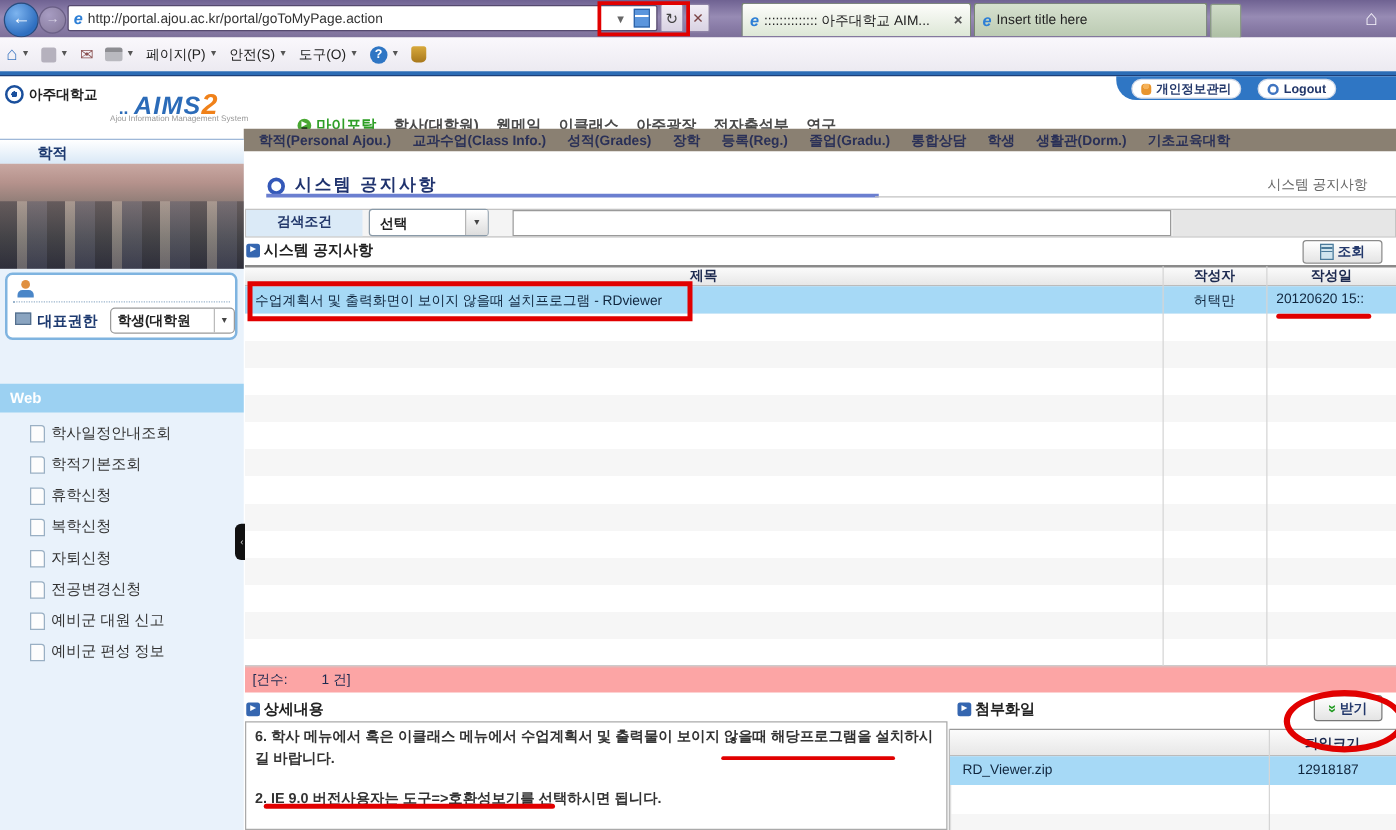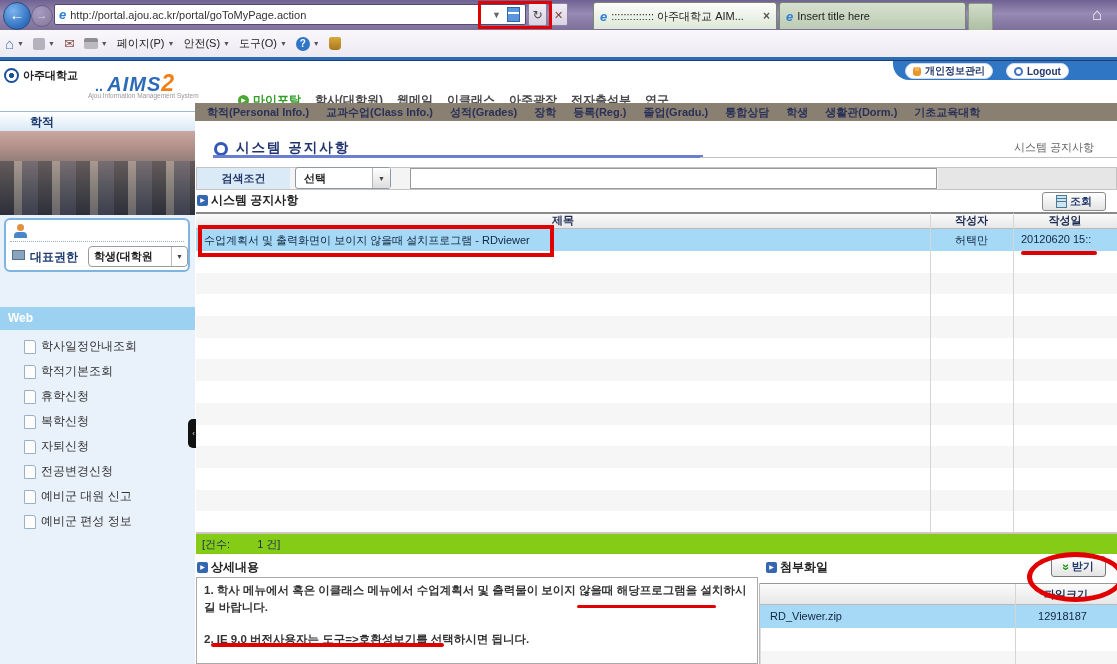--- a/index.html
+++ b/index.html
@@ -139,21 +139,21 @@
   #th-writer{left:930px;width:83px;}
   #th-date{left:1013px;width:104px;}
   #notice-row{left:196px;top:229px;width:921px;height:22px;background:#a6d9f6;}
   #notice-row-title{left:204px;top:233px;font-size:11px;color:#10263e;white-space:nowrap;}
   #notice-row-writer{left:930px;top:233px;width:83px;text-align:center;font-size:11px;color:#10263e;}
   #notice-row-date{left:1021px;top:233px;width:94px;font-size:11px;color:#10263e;white-space:nowrap;overflow:hidden;}
   #notice-empty{left:196px;top:251px;width:921px;height:282px;
     background:repeating-linear-gradient(180deg,#fff 0 21.7px,#f6f6f6 21.7px 43.4px);border-bottom:1px solid #ccc;box-sizing:border-box;}
   .col-line{top:213px;width:1px;height:320px;background:#d5d5d5;}
   #col-line-1{left:930px;} #col-line-2{left:1013px;}
-  #count-bar{left:196px;top:533px;width:921px;height:21px;background:#84cc16;border-top:1px solid #dcbcbc;
+  #count-bar{left:196px;top:533px;width:921px;height:21px;background:#fca5a5;border-top:1px solid #dcbcbc;
     font-size:11px;color:#1d2a50;line-height:21px;box-sizing:border-box;}
   #count-label{margin-left:6px;} #count-value{margin-left:24px;}
   #detail-section-head{left:197px;top:559px;}
   #detail-box{left:196px;top:577px;width:562px;height:87px;background:#fff;border:1px solid #aaa;
     box-sizing:border-box;padding:4px 7px;font-size:11.5px;font-weight:600;color:#333;line-height:1.5;}
   #detail-p2{margin-top:14px;}
   #attach-section-head{left:766px;top:559px;}
   #download-btn{left:1051px;top:556px;width:55px;height:21px;background:linear-gradient(#fff,#e4e4e4);
     border:1px solid #777;border-radius:3px;display:flex;align-items:center;justify-content:center;box-sizing:border-box;}
   #download-ico{color:#1f9a1f;font-weight:bold;font-size:12px;transform:rotate(90deg);margin-right:2px;line-height:10px;}
@@ -272,21 +272,21 @@
   <div id="privacy-btn" class="abs hdr-btn">
     <span id="privacy-ico"></span>
     <span>개인정보관리</span>
   </div>
   <div id="logout-btn" class="abs hdr-btn">
     <span id="logout-ico"></span>
     <span>Logout</span>
   </div>
 
   <div id="nav-bar" class="abs">
-    <span class="nav-item">학적(Personal Info.)</span>
+    <span class="nav-item">학적(Personal Ajou.)</span>
     <span class="nav-item">교과수업(Class Info.)</span>
     <span class="nav-item">성적(Grades)</span>
     <span class="nav-item">장학</span>
     <span class="nav-item">등록(Reg.)</span>
     <span class="nav-item">졸업(Gradu.)</span>
     <span class="nav-item">통합상담</span>
     <span class="nav-item">학생</span>
     <span class="nav-item">생활관(Dorm.)</span>
     <span class="nav-item">기초교육대학</span>
   </div>
@@ -384,21 +384,21 @@
   <div id="count-bar" class="abs">
     <span id="count-label">[건수:</span>
     <span id="count-value">1 건]</span>
   </div>
 
   <div id="detail-section-head" class="abs section-head">
     <span class="section-marker">▶</span>
     <span>상세내용</span>
   </div>
   <div id="detail-box" class="abs">
-    <div id="detail-p1">1. 학사 메뉴에서 혹은 이클래스 메뉴에서 수업계획서 및 출력물이 보이지 않을때 해당프로그램을 설치하시길 바랍니다.</div>
+    <div id="detail-p1">6. 학사 메뉴에서 혹은 이클래스 메뉴에서 수업계획서 및 출력물이 보이지 않을때 해당프로그램을 설치하시길 바랍니다.</div>
     <div id="detail-p2">2. IE 9.0 버전사용자는 도구=&gt;호환성보기를 선택하시면 됩니다.</div>
   </div>
 
   <div id="attach-section-head" class="abs section-head">
     <span class="section-marker">▶</span>
     <span>첨부화일</span>
   </div>
   <div id="download-btn" class="abs">
     <span id="download-ico">»</span>
     <span id="download-label">받기</span>

